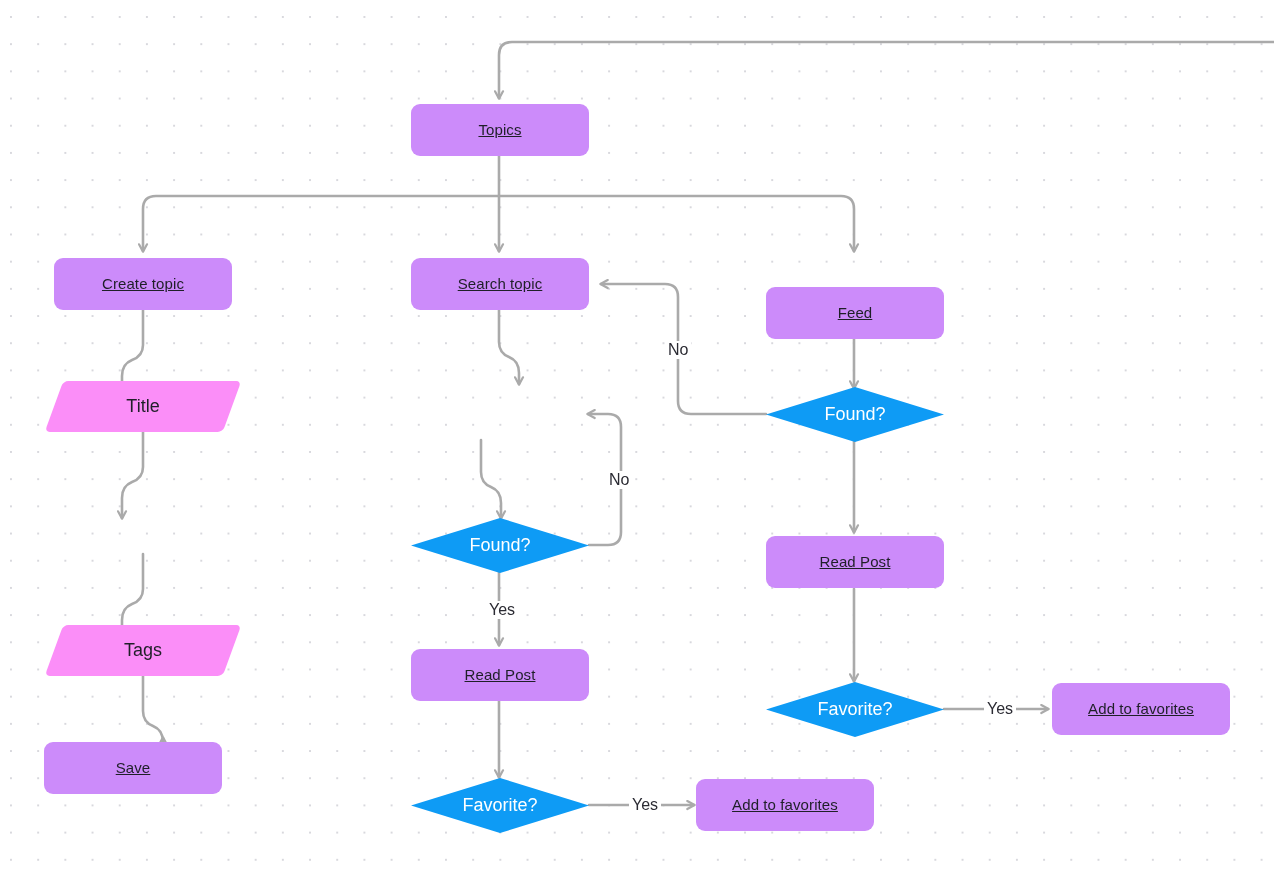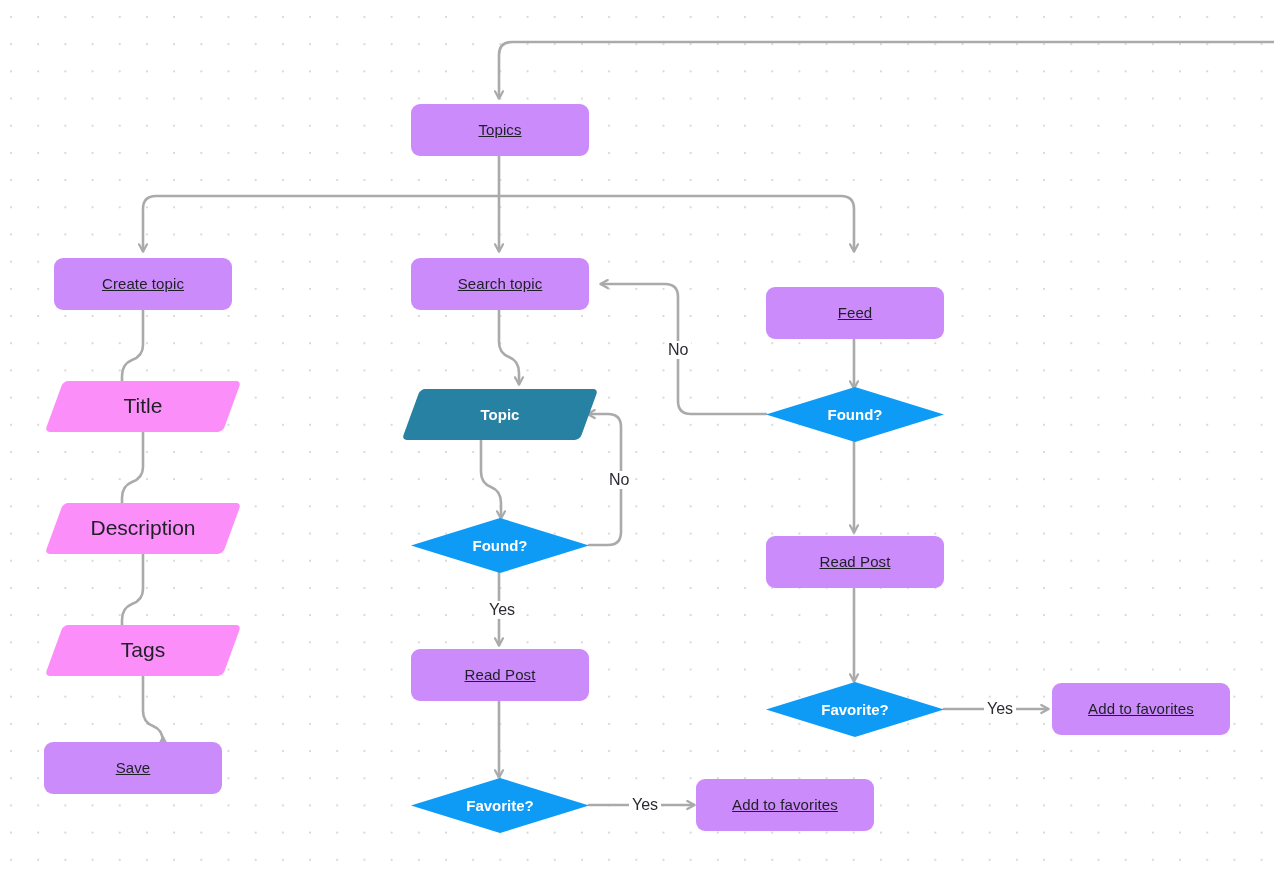--- a/index.html
+++ b/index.html
@@ -53,39 +53,39 @@
     position: absolute;
     left: 0; top: 0; right: 0; bottom: 0;
     background: #fb8ef8;
     transform: skewX(-20deg);
     border-radius: 5px;
   }
   .para .label {
     position: relative;
     z-index: 2;
     color: #1f1f28;
-    font-size: 21px;
+    font-size: 18px;
   }
   .para.teal .shape { background: #2681a3; }
   .para.teal .label { color: #ffffff; font-weight: bold; font-size: 15px; }
 
   
   .diamond { background: transparent; }
   .diamond .shape {
     position: absolute;
     left: 0; top: 0; right: 0; bottom: 0;
     background: #0e9bf5;
     clip-path: polygon(50% 0%, 100% 50%, 50% 100%, 0% 50%);
   }
   .diamond .label {
     position: relative;
     z-index: 2;
     color: #ffffff;
-    font-weight: bold;
-    font-size: 15px;
+    font-weight: normal;
+    font-size: 18px;
   }
 
   .edge-label {
     position: absolute;
     color: #2b2b33;
     font-size: 16px;
     background: #ffffff;
     padding: 0 3px;
     white-space: nowrap;
     user-select: none;
@@ -156,38 +156,30 @@
 
   <div class="node proc" style="left:766px; top:258px; width:178px; height:52px;margin-top:29px;">
     <span class="label">Feed</span>
   </div>
 
   <div class="node para" style="left:54px; top:381px; width:178px; height:51px;">
     <span class="shape"></span>
     <span class="label">Title</span>
   </div>
 
-  <div class="node para" style="left:54px; top:503px; width:178px; height:51px;">
-    <span class="shape"></span>
-    <span class="label">Description</span>
-  </div>
 
   <div class="node para" style="left:54px; top:625px; width:178px; height:51px;text-align:center;">
     <span class="shape"></span>
     <span class="label">Tags</span>
   </div>
 
   <div class="node proc" style="left:44px; top:742px; width:178px; height:52px;">
     <span class="label">Save</span>
   </div>
 
-  <div class="node para teal" style="left:411px; top:389px; width:178px; height:51px;">
-    <span class="shape"></span>
-    <span class="label">Topic</span>
-  </div>
 
   <div class="node diamond" style="left:411px; top:518px; width:178px; height:55px;">
     <span class="shape"></span>
     <span class="label">Found?</span>
   </div>
 
   <div class="node diamond" style="left:766px; top:387px; width:178px; height:55px;">
     <span class="shape"></span>
     <span class="label">Found?</span>
   </div>

